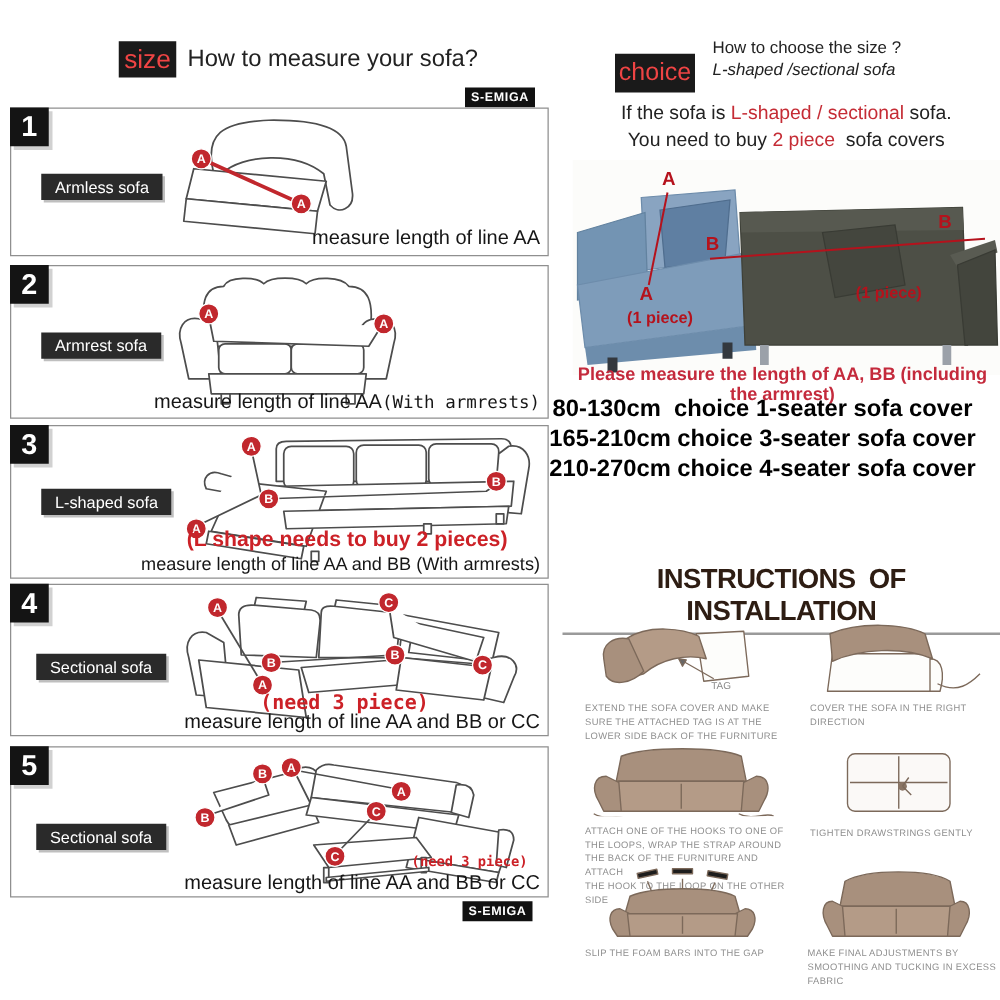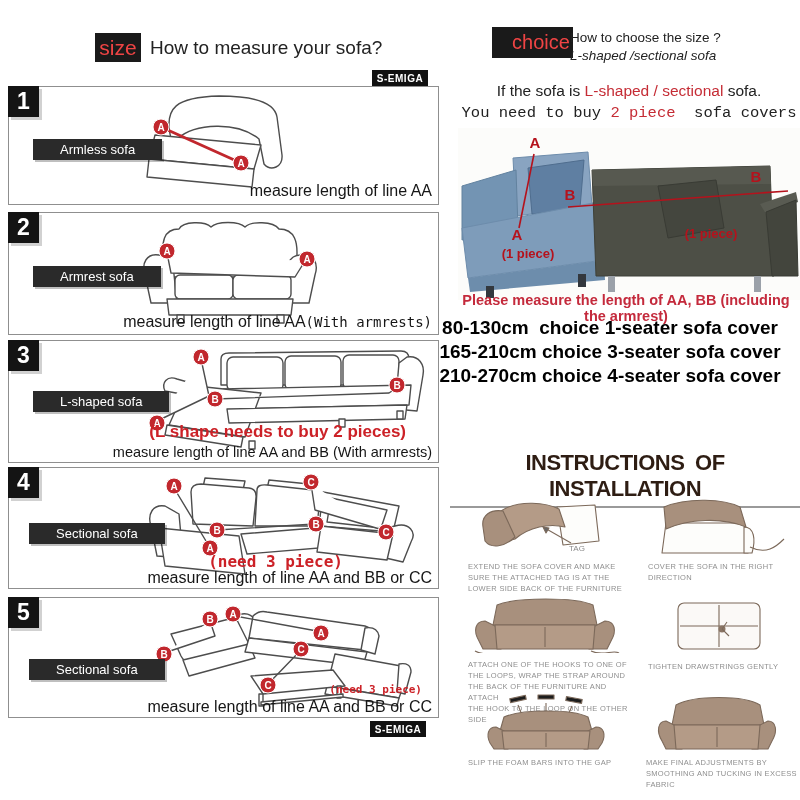--- a/index.html
+++ b/index.html
@@ -11,39 +11,39 @@
   .size-tag{left:95px;top:33px;width:46px;height:29px;font-size:21px;}
   .size-title{left:150px;top:37px;font-size:19px;color:#222;}
   .badge{background:#111;color:#fff;font-size:10px;font-weight:bold;letter-spacing:.5px;
          display:flex;align-items:center;justify-content:center;}
   .badge-top{left:372px;top:70px;width:56px;height:16px;}
   .badge-bottom{left:370px;top:721px;width:56px;height:16px;}
   .sec{left:8px;width:429px;border:1px solid #8f8f8f;background:#fff;position:absolute;}
   .numtab{position:absolute;left:-1px;top:-1px;width:31px;height:31px;background:#141414;color:#fff;
           font-size:23px;font-weight:bold;display:flex;align-items:center;justify-content:center;
           box-shadow:3px 3px 0 rgba(0,0,0,.18);}
-  .labelbox{position:absolute;background:#2a2a2a;color:#fff;font-size:13px;padding:3px 27px;
+  .labelbox{position:absolute;background:#2a2a2a;color:#fff;font-size:13px;padding:3px 11px;
             box-shadow:2px 2px 0 rgba(0,0,0,.25);white-space:nowrap;}
   .sec svg{position:absolute;left:0;top:0;}
   .caption{position:absolute;right:6px;color:#161616;white-space:nowrap;}
   .cap-lg{font-size:16px;}
   .cap-md{font-size:14.5px;}
   .mono{font-family:"DejaVu Sans Mono", monospace;}
   .note-red-lg{position:absolute;color:#cc2127;font-weight:bold;font-size:17px;white-space:nowrap;}
   .note-red-mono{position:absolute;color:#cc2127;font-family:"DejaVu Sans Mono", monospace;
                  font-weight:bold;white-space:nowrap;}
   
   .line path,.line rect{fill:#fff;stroke:#4d4d4d;stroke-width:1.4;stroke-linejoin:round;}
   .red-line{stroke:#c1272d;stroke-width:3;fill:none;stroke-linecap:round;}
   .red-line-thin{stroke:#b5121c;stroke-width:1.6;fill:none;}
   .marker circle{fill:#c1272d;stroke:#fff;stroke-width:1;}
   .marker text{fill:#fff;font-size:10px;font-weight:bold;text-anchor:middle;
                font-family:"Liberation Sans", sans-serif;}
   
-  .choice-tag{left:492px;top:27px;width:64px;height:31px;font-size:20px;padding-left:17px;}
+  .choice-tag{left:492px;top:43px;width:64px;height:31px;font-size:20px;}
   .choice-t1{left:570px;top:30px;font-size:13.5px;color:#222;}
   .choice-t2{left:570px;top:48px;font-size:13.5px;color:#222;font-style:italic;}
   .intro{left:458px;width:342px;text-align:center;font-size:15.5px;color:#222;}
   .intro span{white-space:pre-wrap;}
   .red-t{color:#c52c35;}
   .measure-note{left:452px;top:292px;width:348px;text-align:center;font-size:14.5px;
                 color:#c42a3c;font-weight:700;}
   .size-chart{left:420px;top:316px;width:380px;text-align:center;font-weight:bold;font-size:19px;
               line-height:24px;color:#000;}
   .size-chart div{white-space:pre;}
@@ -224,21 +224,21 @@
 
 <div class="abs badge badge-bottom">S-EMIGA</div>
 
 <div class="abs tagbox choice-tag">choice</div>
 <div class="abs choice-t1">How to choose the size ?</div>
 <div class="abs choice-t2">L-shaped /sectional sofa</div>
 
 <div class="abs intro" style="top:82px;">
   <span>If the sofa is </span><span class="red-t">L-shaped / sectional</span><span> sofa.</span>
 </div>
-<div class="abs intro" style="top:104px;font-family:Liberation Mono, monospace;">
+<div class="abs intro" style="top:104px;">
   <span>You need to buy </span><span class="red-t">2 piece</span><span>  sofa covers</span>
 </div>
 
 <svg class="abs" style="left:458px;top:128px;" width="342" height="172" viewBox="0 0 342 172">
   <rect x="0" y="0" width="342" height="172" fill="#fcfcfa"></rect>
 
   <path d="M55,30 L130,24 L134,78 L58,88 Z" fill="#89a4c1" stroke="#6d8cab"></path>
   <path d="M4,58 L58,42 L60,100 L4,112 Z" fill="#7394b3" stroke="#62829f"></path>
   <path d="M70,40 L126,32 L122,80 L74,86 Z" fill="#5f7fa2" stroke="#4f6d8e"></path>
   <path d="M4,100 L140,74 L146,132 L10,150 Z" fill="#7e9cba" stroke="#6d8cab"></path>

